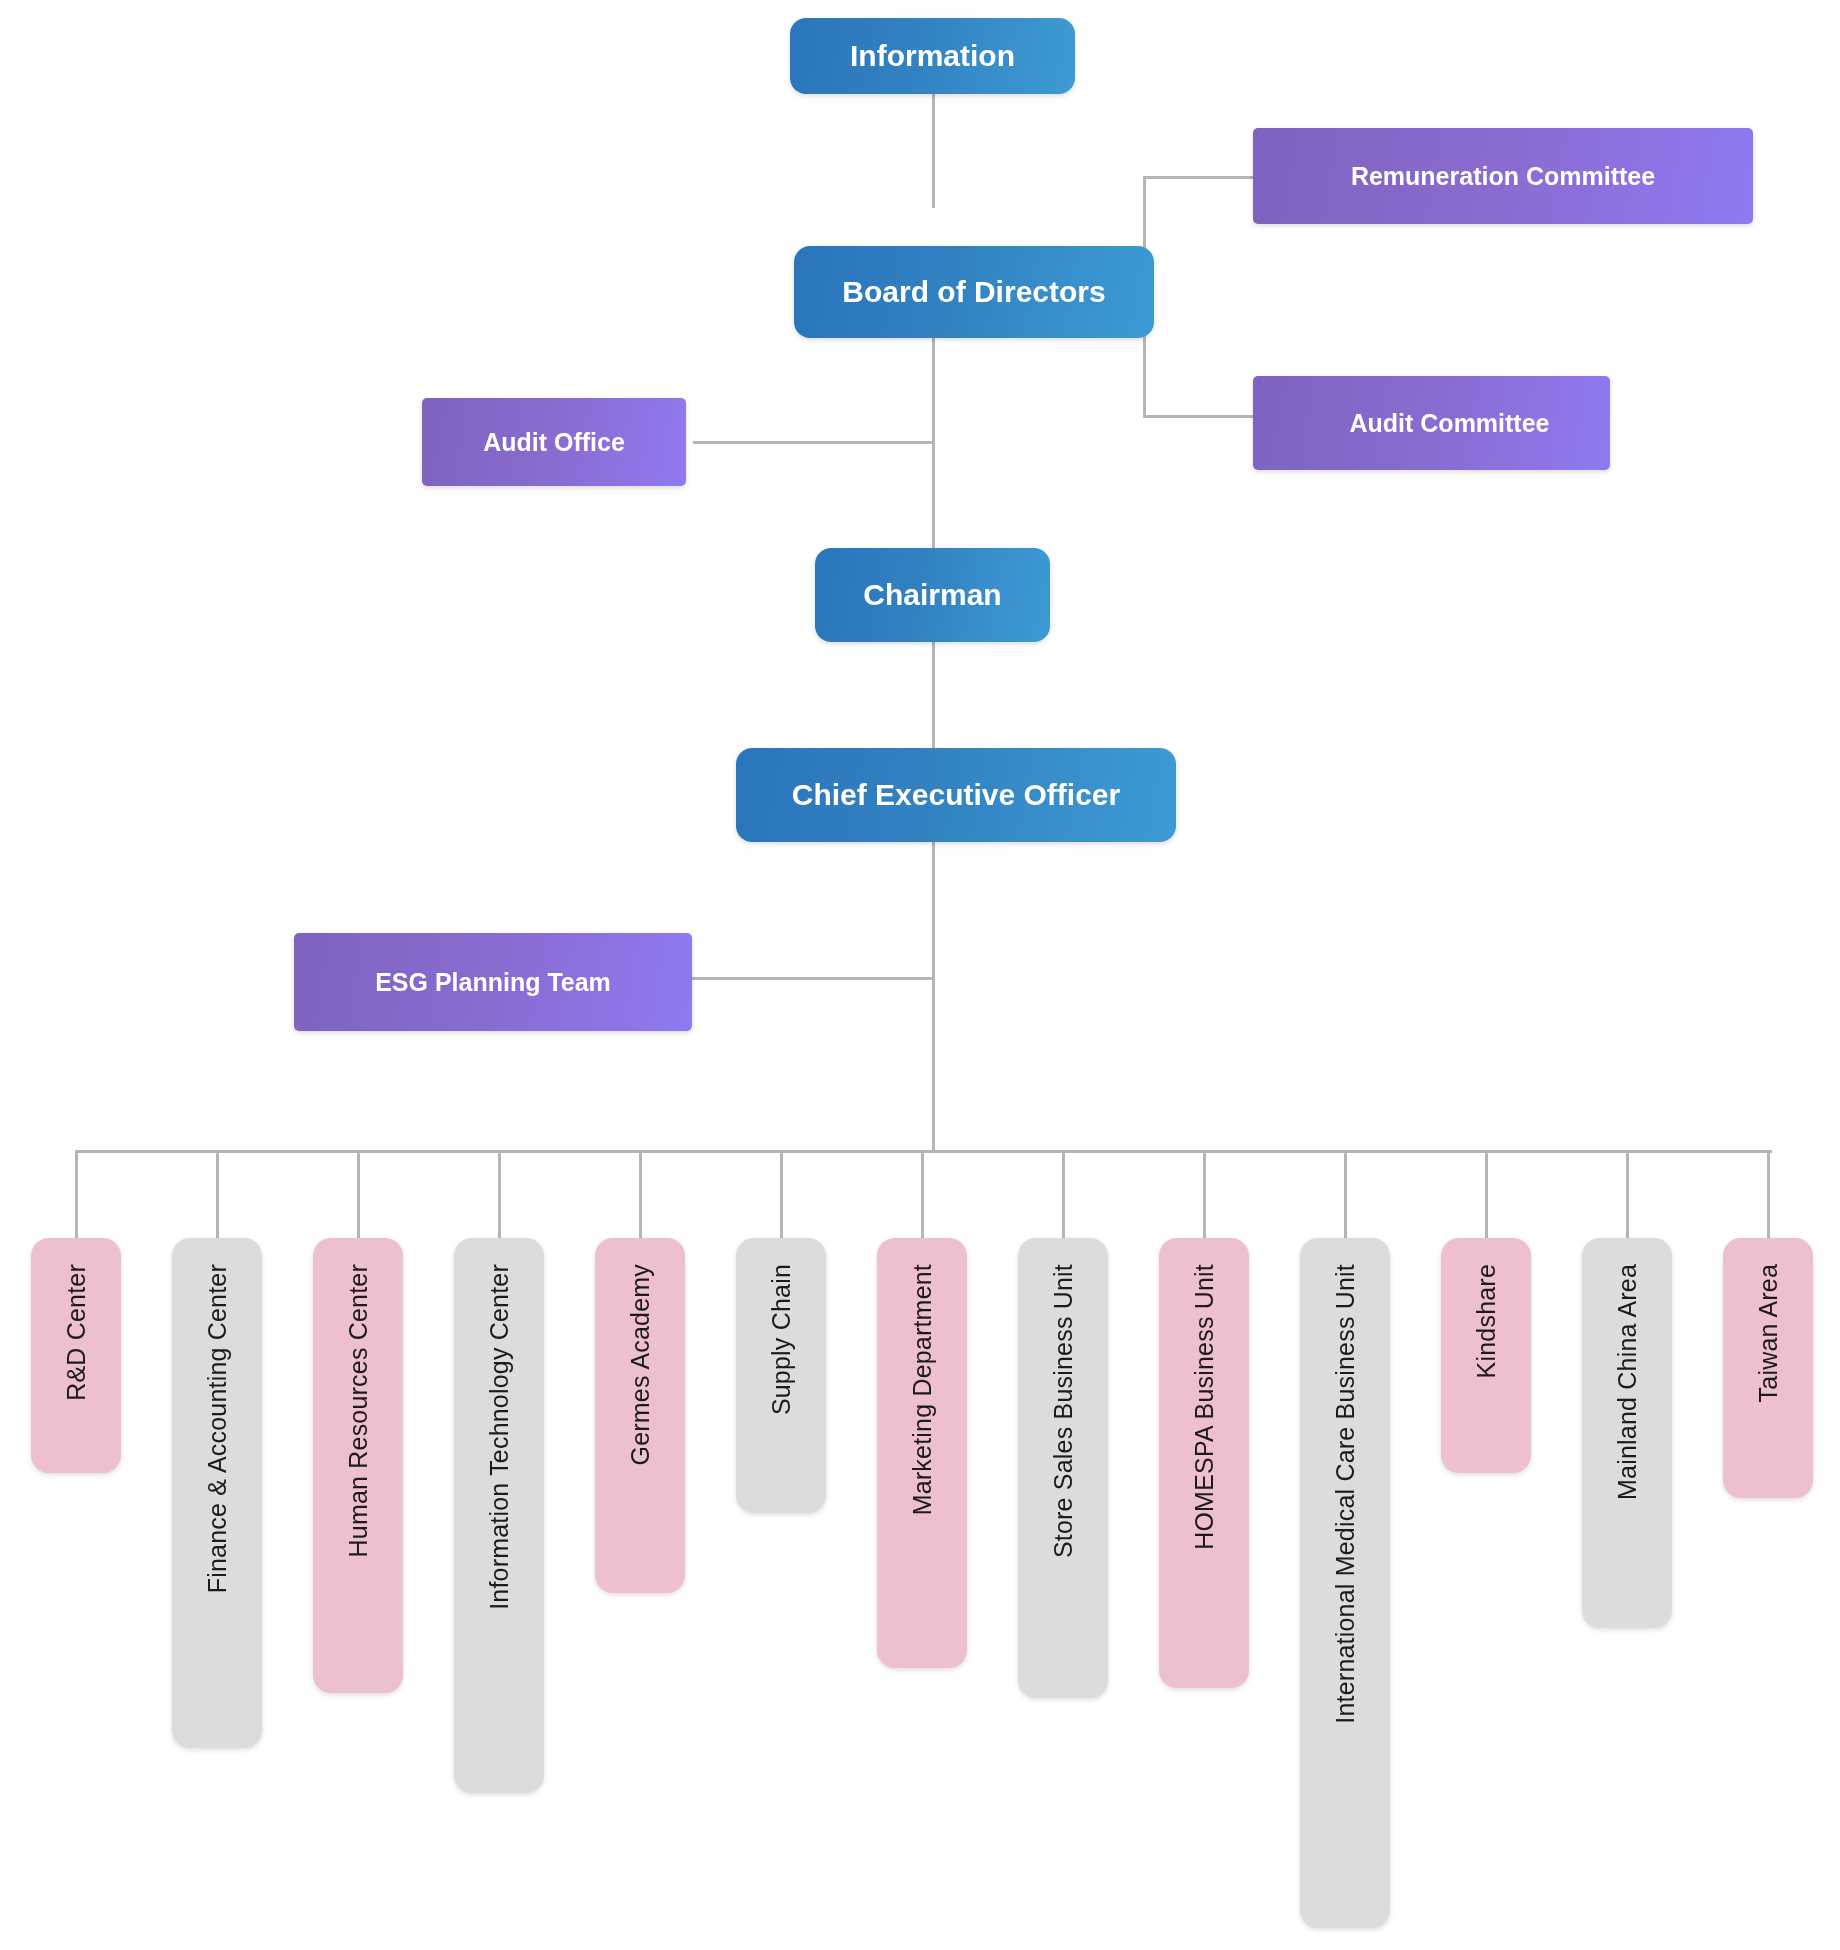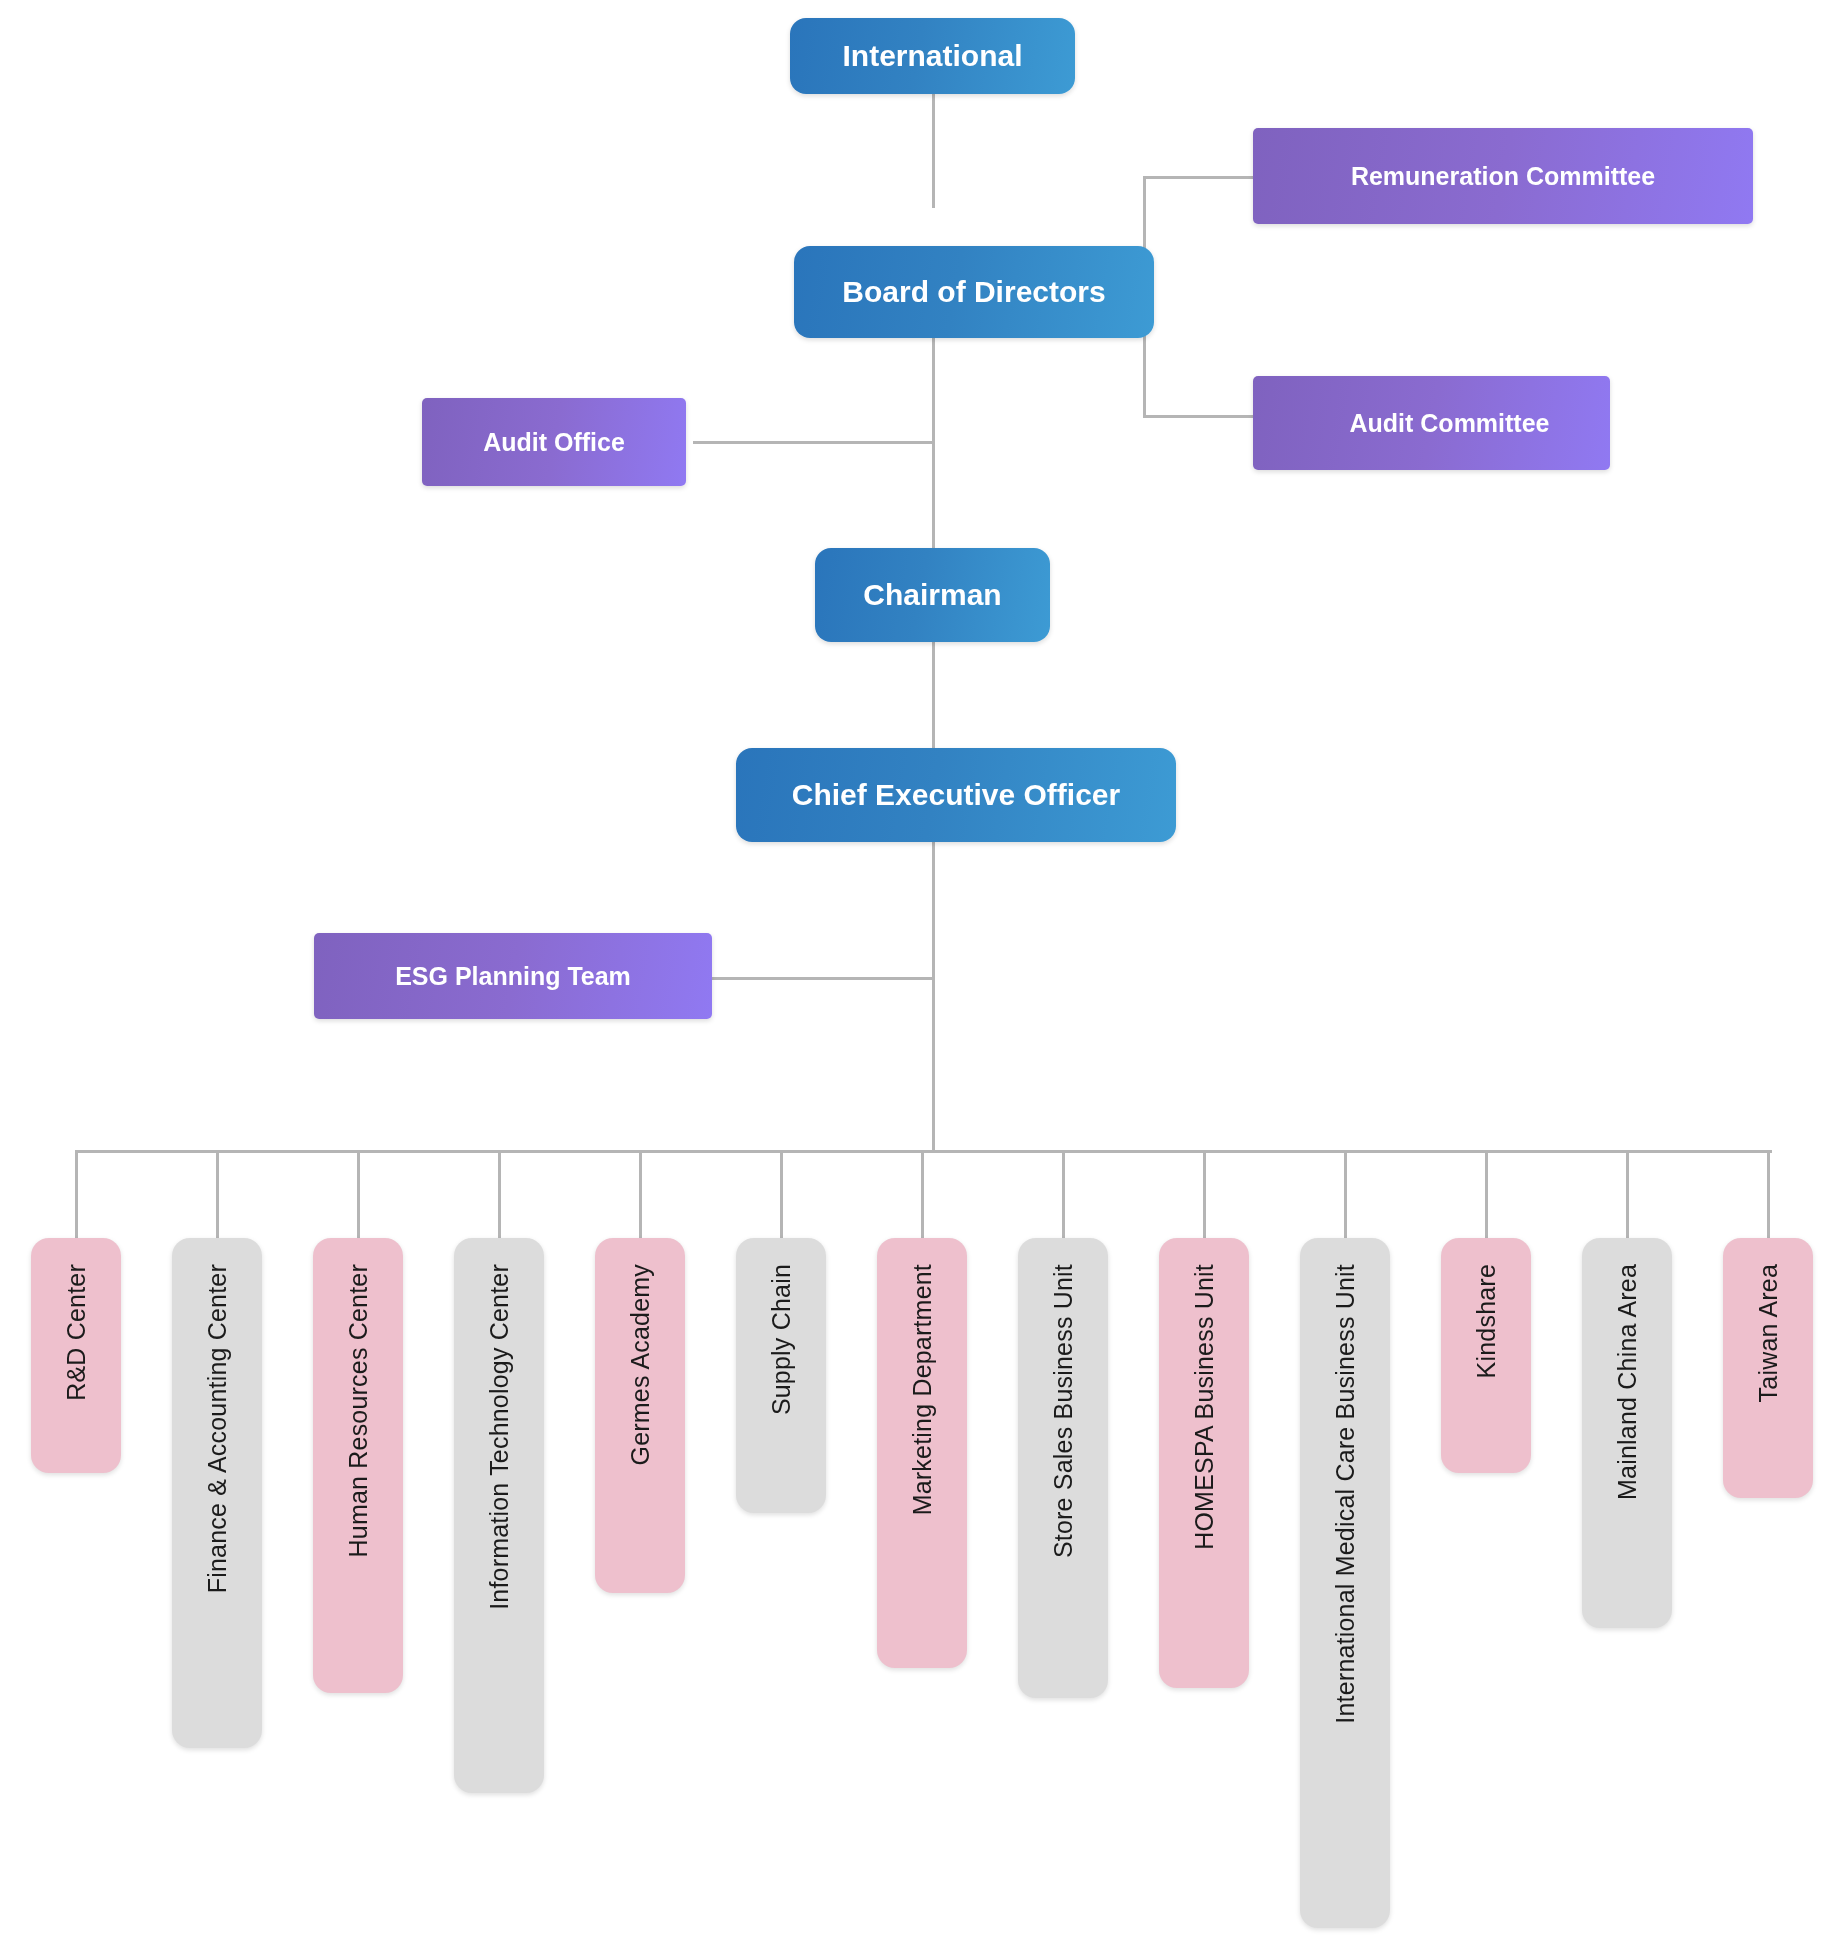--- a/index.html
+++ b/index.html
@@ -116,21 +116,21 @@
   <div class="line v" style="left:780px;  top:1150px; height:90px;"></div>
   <div class="line v" style="left:921px;  top:1150px; height:90px;"></div>
   <div class="line v" style="left:1062px; top:1150px; height:90px;"></div>
   <div class="line v" style="left:1203px; top:1150px; height:90px;"></div>
   <div class="line v" style="left:1344px; top:1150px; height:90px;"></div>
   <div class="line v" style="left:1485px; top:1150px; height:90px;"></div>
   <div class="line v" style="left:1626px; top:1150px; height:90px;"></div>
   <div class="line v" style="left:1767px; top:1150px; height:90px;"></div>
 
   <div class="node blue" style="left:790px; top:18px; width:285px; height:76px;">
-    <span class="node-label">International</span>
+    <span class="node-label">Information</span>
   </div>
 
   <div class="node blue" style="left:794px; top:246px; width:360px; height:92px;">
     <span class="node-label">Board of Directors</span>
   </div>
 
   <div class="node blue" style="left:815px; top:548px; width:235px; height:94px;">
     <span class="node-label">Chairman</span>
   </div>
 
@@ -143,21 +143,21 @@
   </div>
 
   <div class="node purple" style="left:1253px; top:376px; width:357px; height:94px;padding-left:36px;">
     <span class="node-label">Audit Committee</span>
   </div>
 
   <div class="node purple" style="left:422px; top:398px; width:264px; height:88px;">
     <span class="node-label">Audit Office</span>
   </div>
 
-  <div class="node purple" style="left:294px; top:933px; width:398px; height:86px;margin-left:20px;">
+  <div class="node purple" style="left:294px; top:933px; width:398px; height:98px;">
     <span class="node-label">ESG Planning Team</span>
   </div>
 
   <div class="node dept pink" style="left:31px; top:1238px; width:90px; height:235px;">
     <span class="node-label">R&amp;D Center</span>
   </div>
 
   <div class="node dept grey" style="left:172px; top:1238px; width:90px; height:510px;">
     <span class="node-label">Finance &amp; Accounting Center</span>
   </div>

